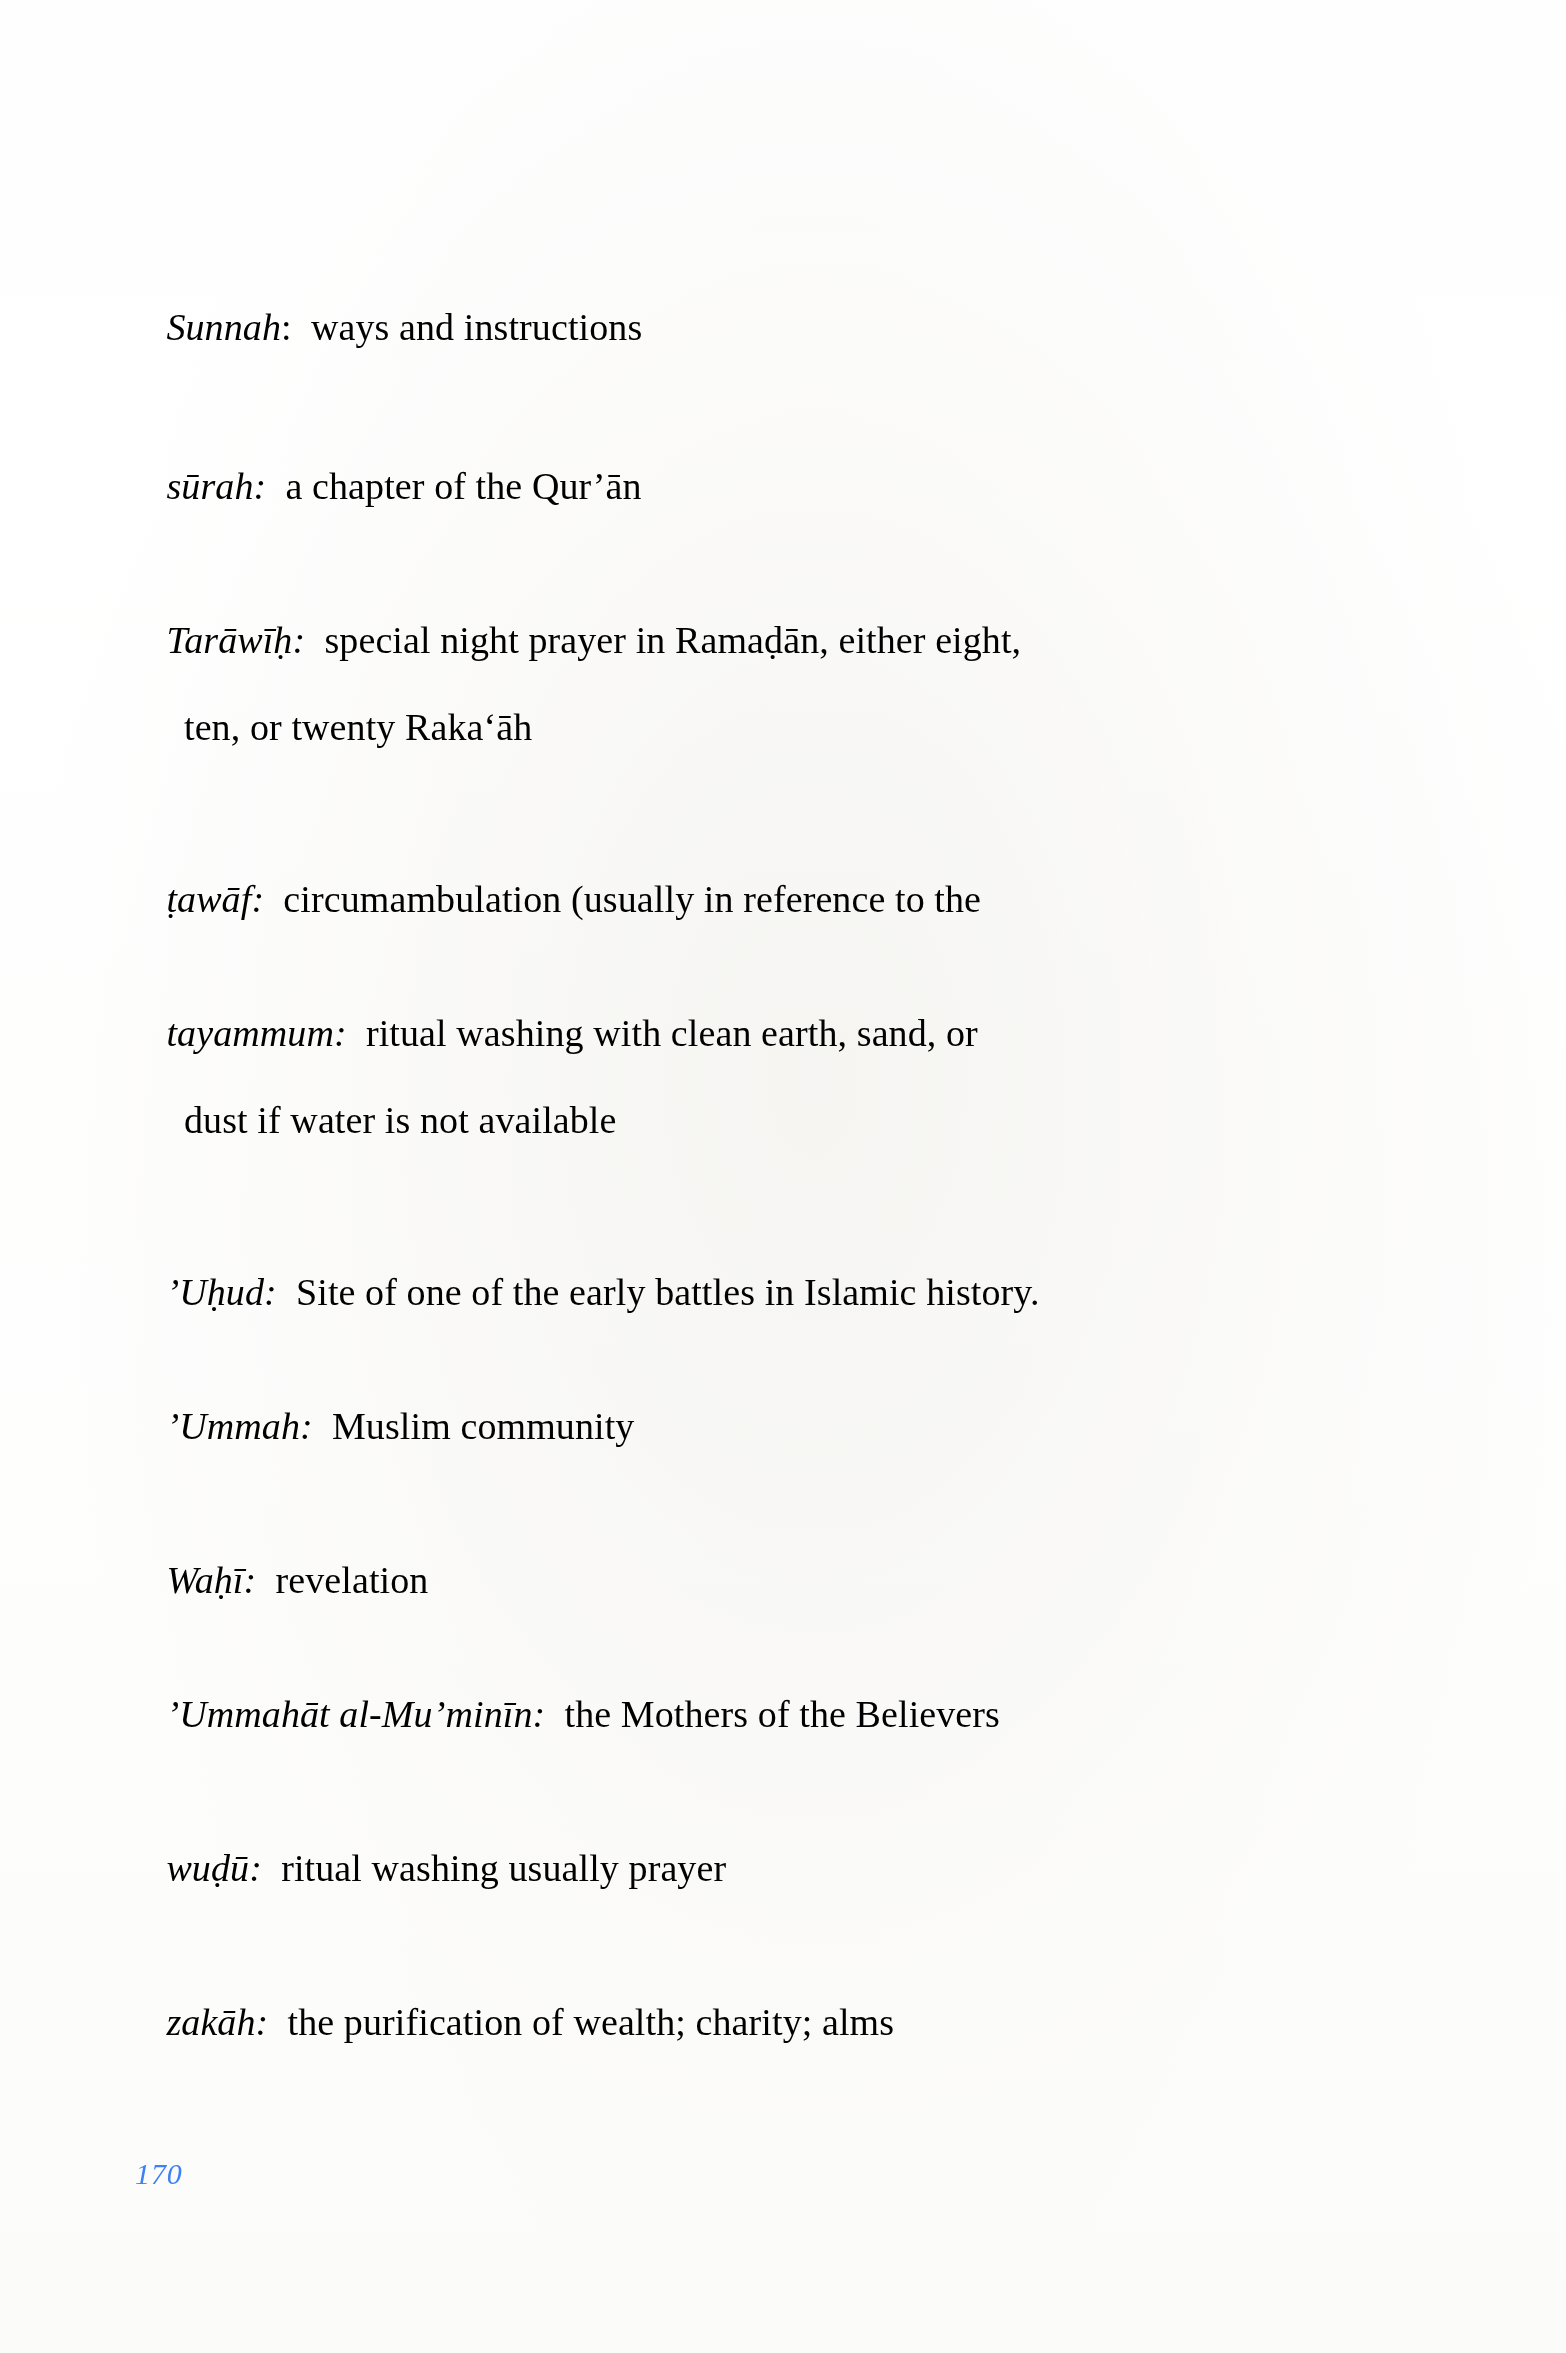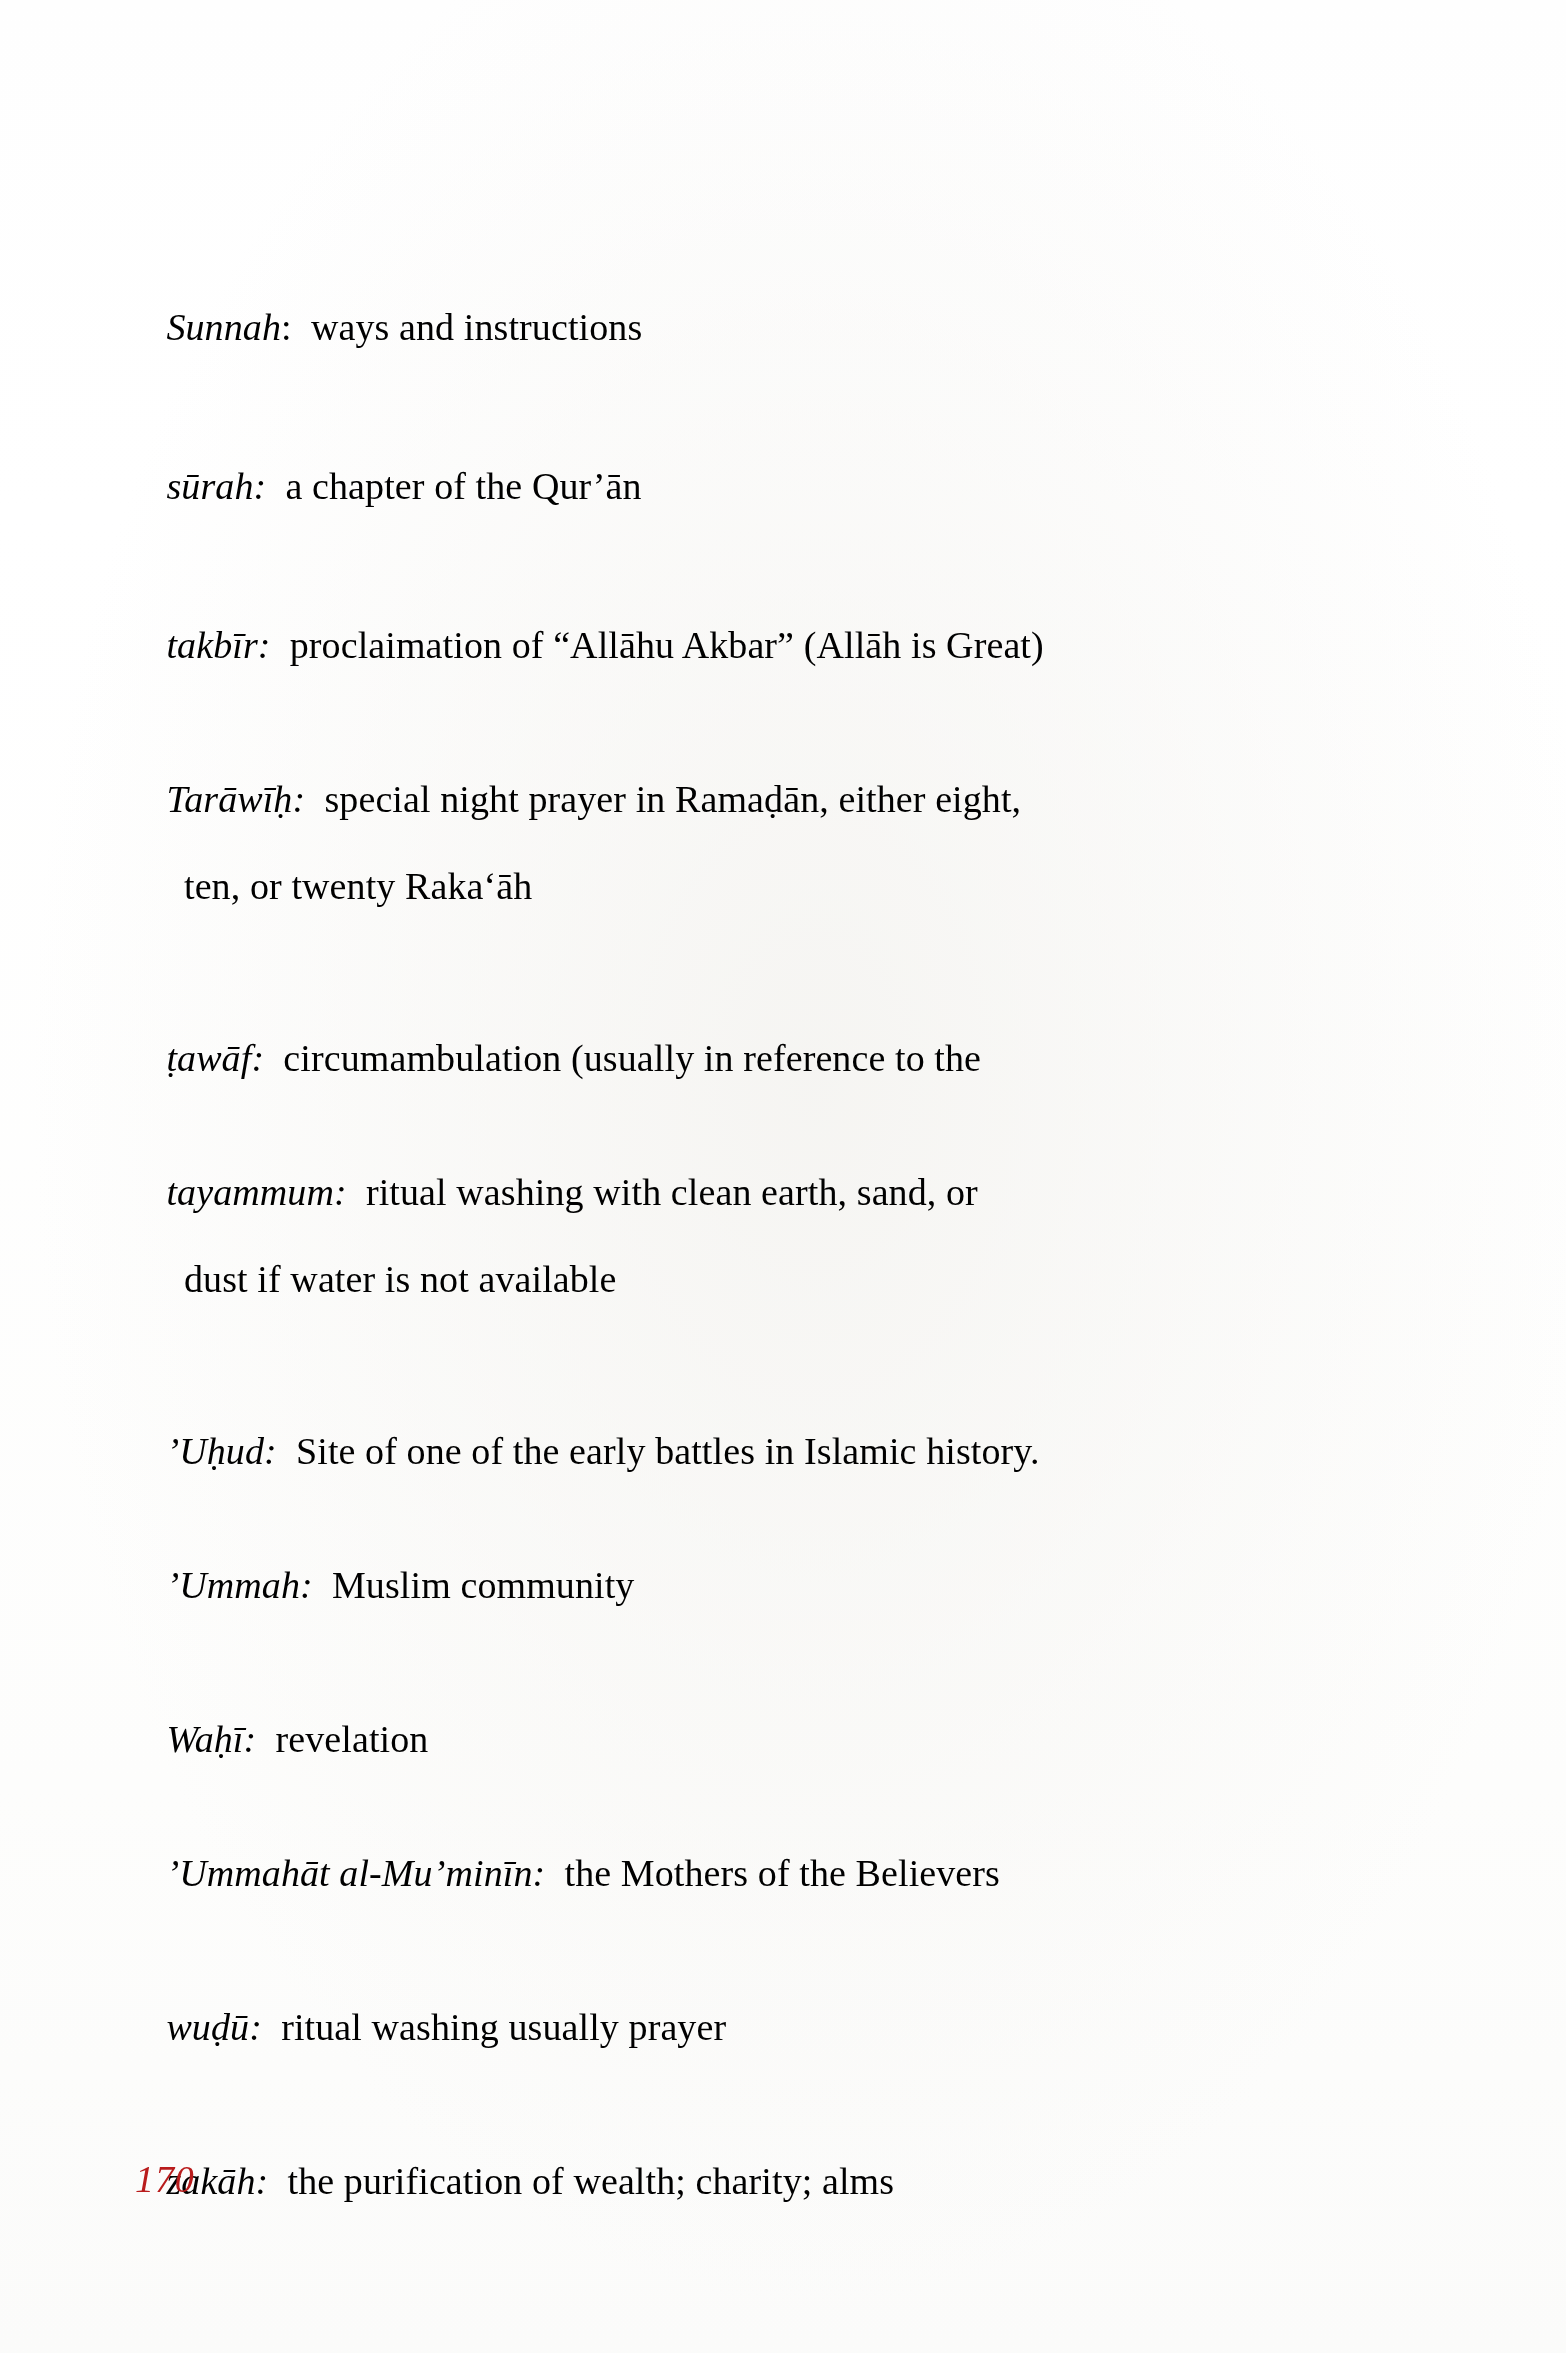--- a/index.html
+++ b/index.html
@@ -58,44 +58,41 @@
   .cont {
     display: block;
     padding-left: 56px;
     margin-top: 10.8px;
   }
 
   .page-number {
     position: absolute;
     left: 135px;
     top: 2157px;
-    font-size: 38px;
+    font-size: 30px;
     font-style: italic;
-    color: #b91c1c;
+    color: #3b82f6;
     letter-spacing: 0.9px;
   }
 </style>
 </head>
 <body>
 
 <div class="page"></div>
 
 <div class="text-block">
 
   <p class="entry first">
     <span class="term">Sunnah</span><span class="gloss">:</span><span class="gloss">  </span><span class="gloss">ways and instructions</span>
   </p>
 
   <p class="entry gap-lg">
     <span class="term">sūrah</span><span class="term">:</span><span class="gloss">  </span><span class="gloss">a chapter of the Qur’ān</span>
   </p>
 
-  <p class="entry gap-lg">
-    <span class="term">takbīr</span><span class="term">:</span><span class="gloss">  </span><span class="gloss">proclaimation of </span><span class="gloss it">“Allāhu Akbar”</span><span class="gloss"> (Allāh is Great)</span>
-  </p>
 
   <p class="entry gap-md">
     <span class="term">Tarāwīḥ</span><span class="term">:</span><span class="gloss">  </span><span class="gloss">special night prayer in Ramaḍān, either eight,</span>
     <span class="cont"><span class="gloss">ten, or twenty </span><span class="gloss it">Raka‘āh</span></span>
   </p>
 
   <p class="entry gap-sm">
     <span class="term">ṭawāf</span><span class="term">:</span><span class="gloss">  </span><span class="gloss">circumambulation (usually in reference to the</span>
   </p>
 

